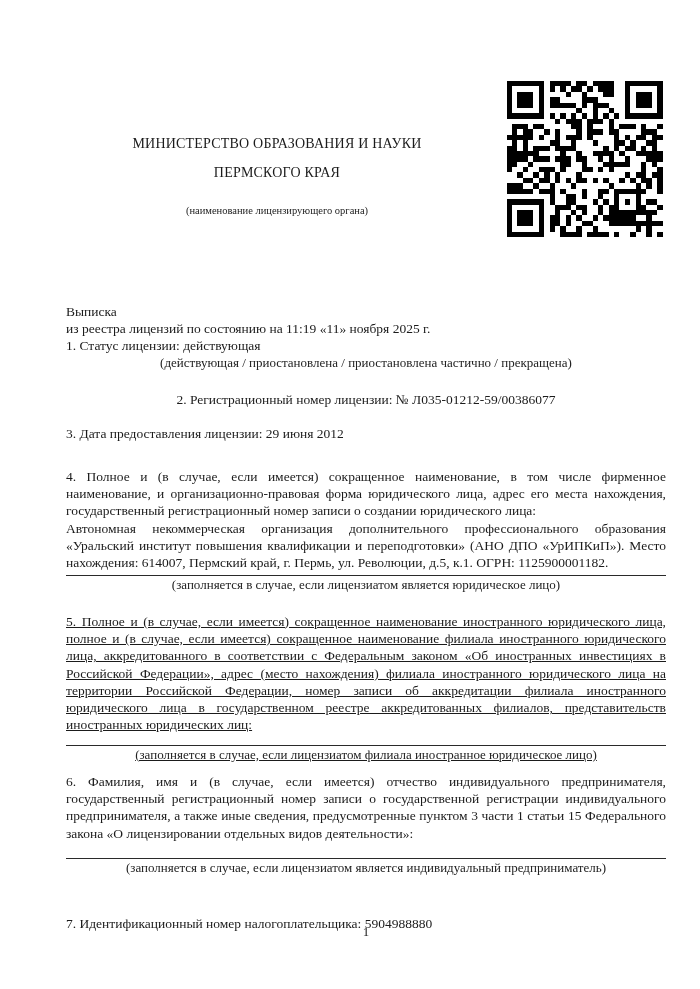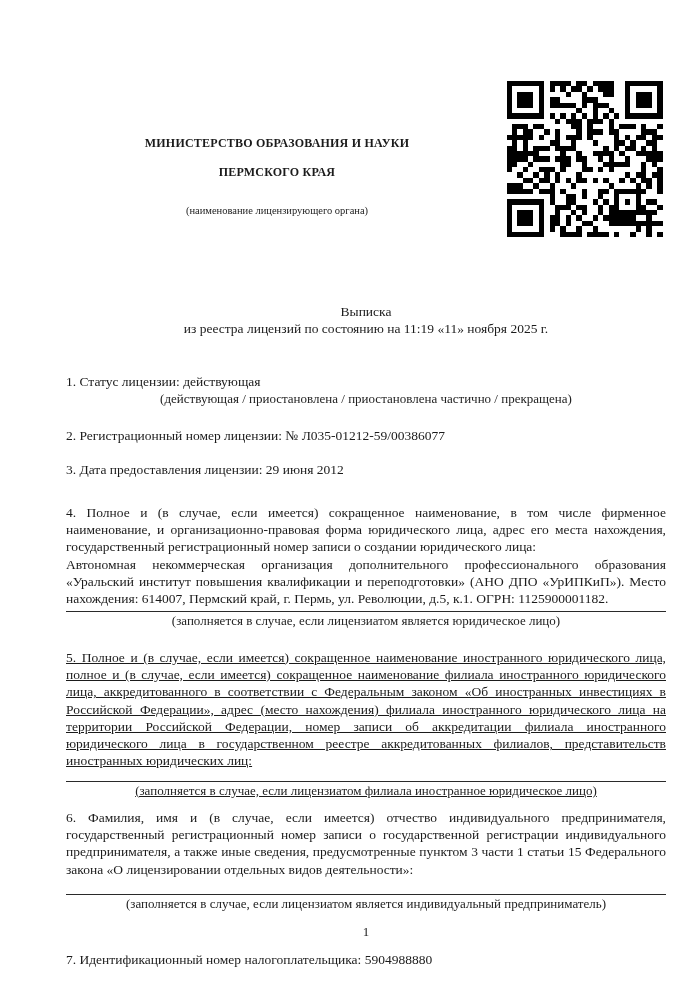--- a/index.html
+++ b/index.html
@@ -14,44 +14,44 @@
   .page {
     position: absolute; inset: 0;
     background: #ffffff;
   }
   
   .ministry {
     position: absolute; left: 62px; top: 129px; width: 430px;
     text-align: center;
   }
   .ministry-line {
-    font-size: 12px; font-weight: bold; line-height: 29px;
+    font-size: 14px; font-weight: normal; line-height: 29px;
     letter-spacing: 0.2px; white-space: nowrap;
   }
   .ministry-caption {
     font-size: 10.5px; margin-top: 18px; color: #222;
   }
   .qr {
     position: absolute; left: 505px; top: 81px;
     width: 159px; height: 156px;
   }
   
   .content {
     position: absolute; left: 66px; top: 303px; width: 600px;
     font-size: 13.5px; line-height: 17.3px;
   }
-  .doc-title { text-align: center; }
+  .doc-title { text-align: left; }
   .doc-title div { line-height: 17px; }
   .item-line { white-space: nowrap; }
-  .item-1 { margin-top: 36px; }
+  .item-1 { }
   .sub-caption {
     font-size: 13px; line-height: 12px; text-align: center;
     margin-top: 3px; color: #222;
   }
-  .item-2 { margin-top: 22px; }
+  .item-2 { margin-top: 22px; text-align: center; }
   .item-3 { margin-top: 16px; font-family: Liberation Serif, serif; }
   .item-4 { margin-top: 26px; }
   .item-5 { margin-top: 22px; text-decoration: underline; }
   .item-6 { margin-top: 12px; }
   .item-7 { margin-top: 41px; }
   .para { text-align: justify; }
   .field-rule {
     border: none; border-top: 1.8px solid #2a2a2a;
     height: 0; margin-top: 3px;
   }

